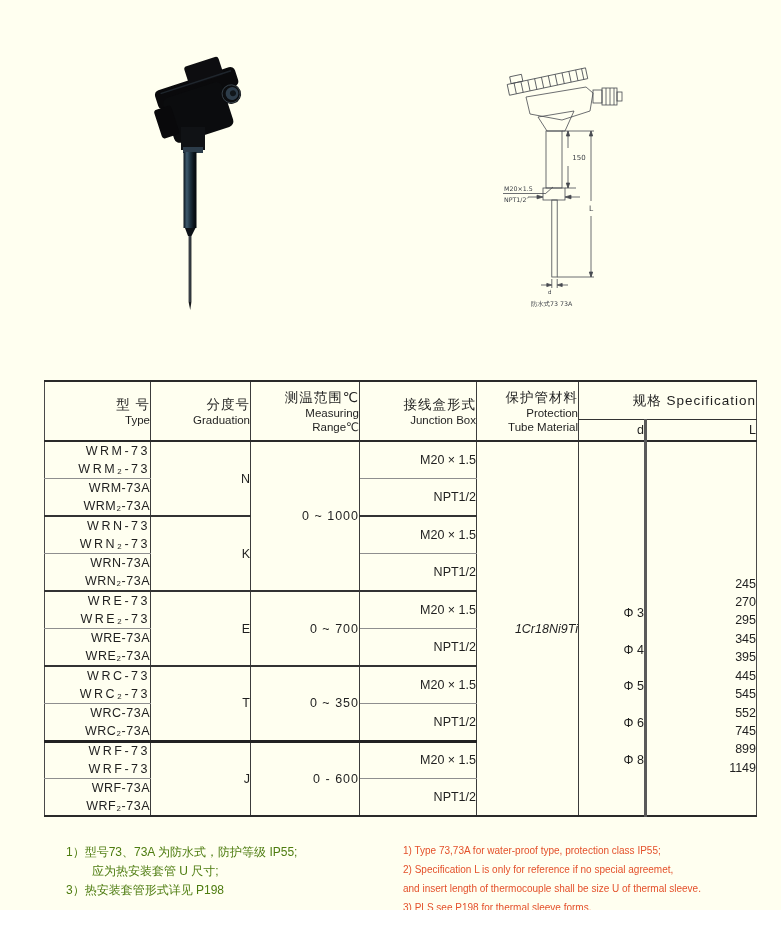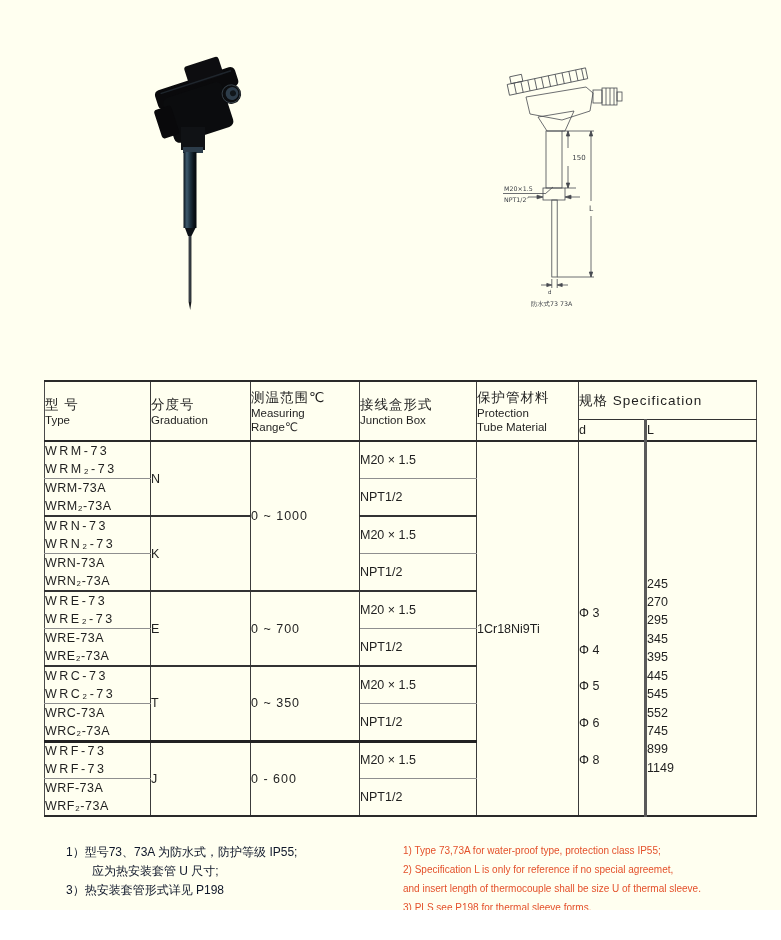--- a/index.html
+++ b/index.html
@@ -9,38 +9,38 @@
   
   #photo-svg{position:absolute;left:148px;top:55px;}
   #drawing-svg{position:absolute;left:495px;top:60px;}
   .draw-text{font-family:"DejaVu Sans","Liberation Sans",sans-serif;fill:#3a3e45;}
 
   
   #spec-table{position:absolute;left:44px;top:380px;border-collapse:collapse;table-layout:fixed;
               width:712px;color:#1f1f1f;
               border-top:2.5px solid #2a2a2a;border-bottom:2px solid #2a2a2a;
               border-left:1.5px solid #4a4a4a;border-right:1.5px solid #4a4a4a;}
-  #spec-table td{padding:0;text-align:left;vertical-align:middle;font-size:12.5px;overflow:hidden;}
+  #spec-table td{padding:0;text-align:right;vertical-align:middle;font-size:12.5px;overflow:hidden;}
   .vr{border-right:1px solid #3c3c3c;}
   .vr-thick{border-right:3px solid #5a5a5a;}
   .hb-pair{border-bottom:1px solid #8f8f8f;}
   .hb-group{border-bottom:2px solid #333333;}
   .hb-heavy{border-bottom:3px solid #222222;}
   .hb-head{border-bottom:2.5px solid #2a2a2a;}
   .hb-spec{border-bottom:1px solid #333333;}
   tr.hrow1{height:38px;} tr.hrow2{height:22px;} tr.brow{height:18.75px;}
   .h-cn{font-size:13.5px;letter-spacing:1px;line-height:17px;}
   .h-en{font-size:11.5px;line-height:14px;letter-spacing:0;}
   .model{font-size:12px;white-space:nowrap;}
   .m73{letter-spacing:2.5px;}
   .m73a{letter-spacing:0.5px;}
   .grad{font-size:13px;}
   .range{font-size:13px;letter-spacing:1px;}
   .junc{font-size:12.5px;}
-  .mat{font-size:12.5px;}
+  .mat{font-size:12.5px;font-style:italic;}
   td.stack-cell{vertical-align:top;}
   .l-stack{margin-top:94.8px;line-height:18.4px;font-size:12.5px;}
   .d-stack{margin-top:116.6px;line-height:36.8px;font-size:12.5px;}
 
   
   .notes{position:absolute;line-height:19px;white-space:nowrap;}
   #notes-cn{left:66px;top:843px;font-size:12px;}
   #notes-en{left:403px;top:841px;font-size:10px;}
   .note-indent{padding-left:26px;}
 </style>
@@ -274,21 +274,21 @@
     <tr class="brow">
       <td class="vr model m73a">WRF-73A</td>
       <td rowspan="2" class="vr junc">NPT1/2</td>
     </tr>
     <tr class="brow">
           <td class="vr model m73a">WRF₂-73A</td>
         </tr>
   </tbody>
     </table>
 
-  <div id="notes-cn" class="notes" style="color: #0f172a;">
+  <div id="notes-cn" class="notes" style="color: #4d7c0f;">
     <div>1）型号73、73A 为防水式，防护等级 IP55;</div>
     <div class="note-indent">应为热安装套管 U 尺寸;</div>
     <div>3）热安装套管形式详见 P198</div>
   </div>
   <div id="notes-en" class="notes" style="color: rgb(228, 81, 43);">
     <div>1) Type 73,73A for water-proof type, protection class IP55;</div>
     <div>2) Specification L is only for reference if no special agreemet,</div>
     <div>and insert length of thermocouple shall be size U of thermal sleeve.</div>
     <div>3) PLS see P198 for thermal sleeve forms.</div>
   </div>

